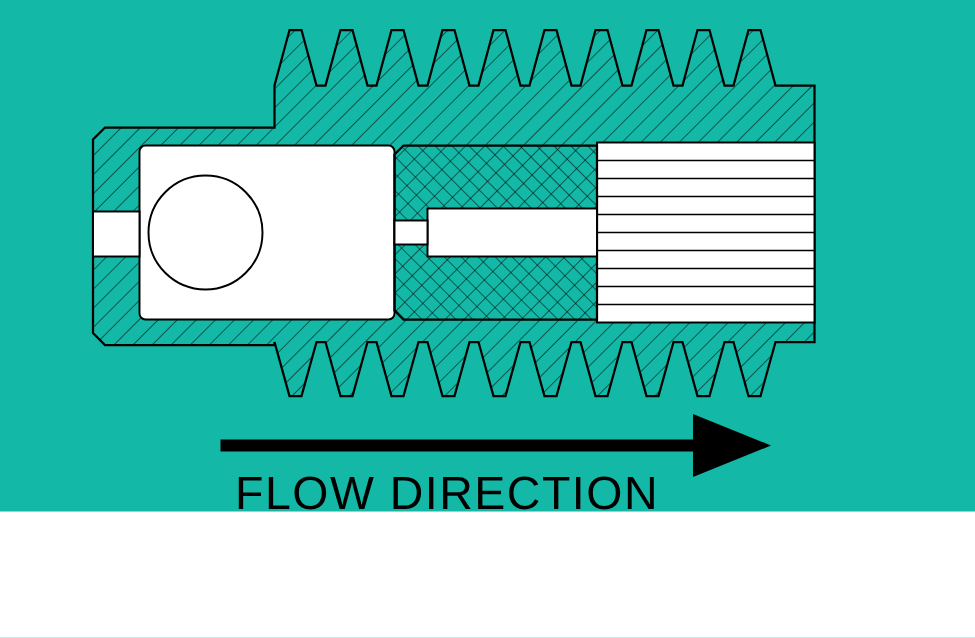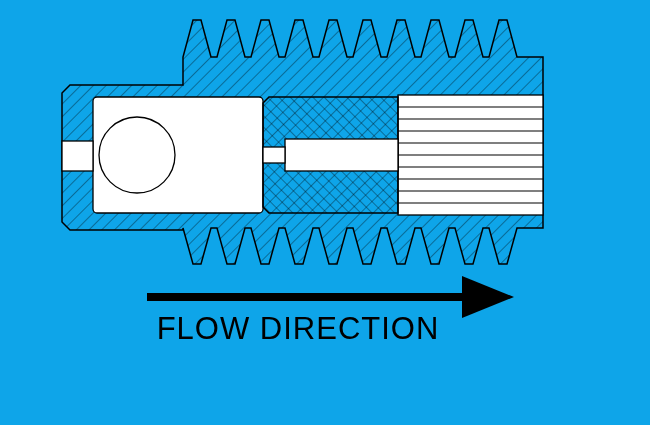--- a/index.html
+++ b/index.html
@@ -7,22 +7,22 @@
     padding: 0;
     background: #ffffff;
     width: 650px;
     height: 425px;
     overflow: hidden;
     font-family: "Liberation Sans", sans-serif;
   }
   #stage {
     position: relative;
     width: 650px;
-    height: 425px;
-    background: #0ea5e9;
+    height: 341px;
+    background: #14b8a6;
   }
   svg { display: block; }
   .outline {
     stroke: #000000;
     stroke-width: 1.5;
     stroke-linejoin: miter;
   }
   .white-fill {
     fill: #ffffff;
     stroke: #000000;

